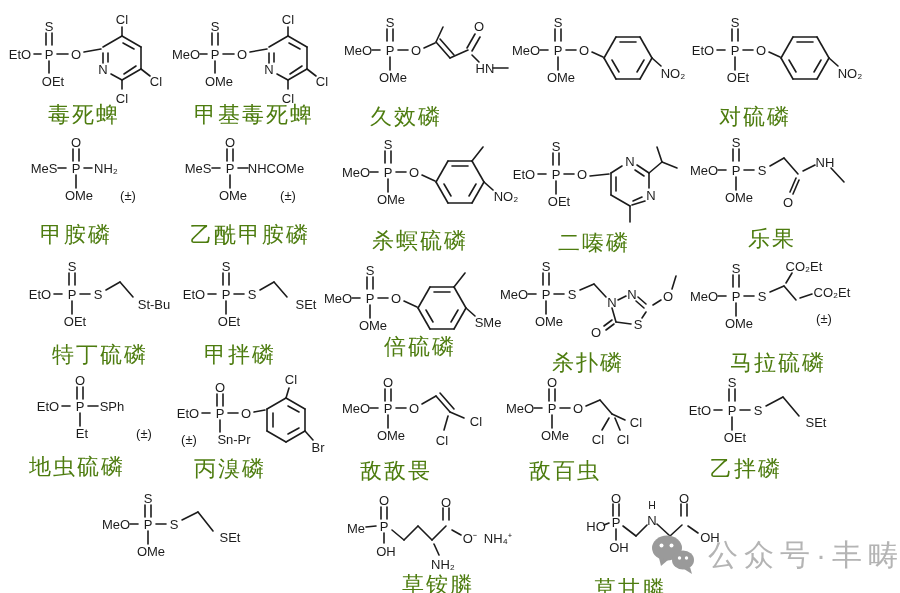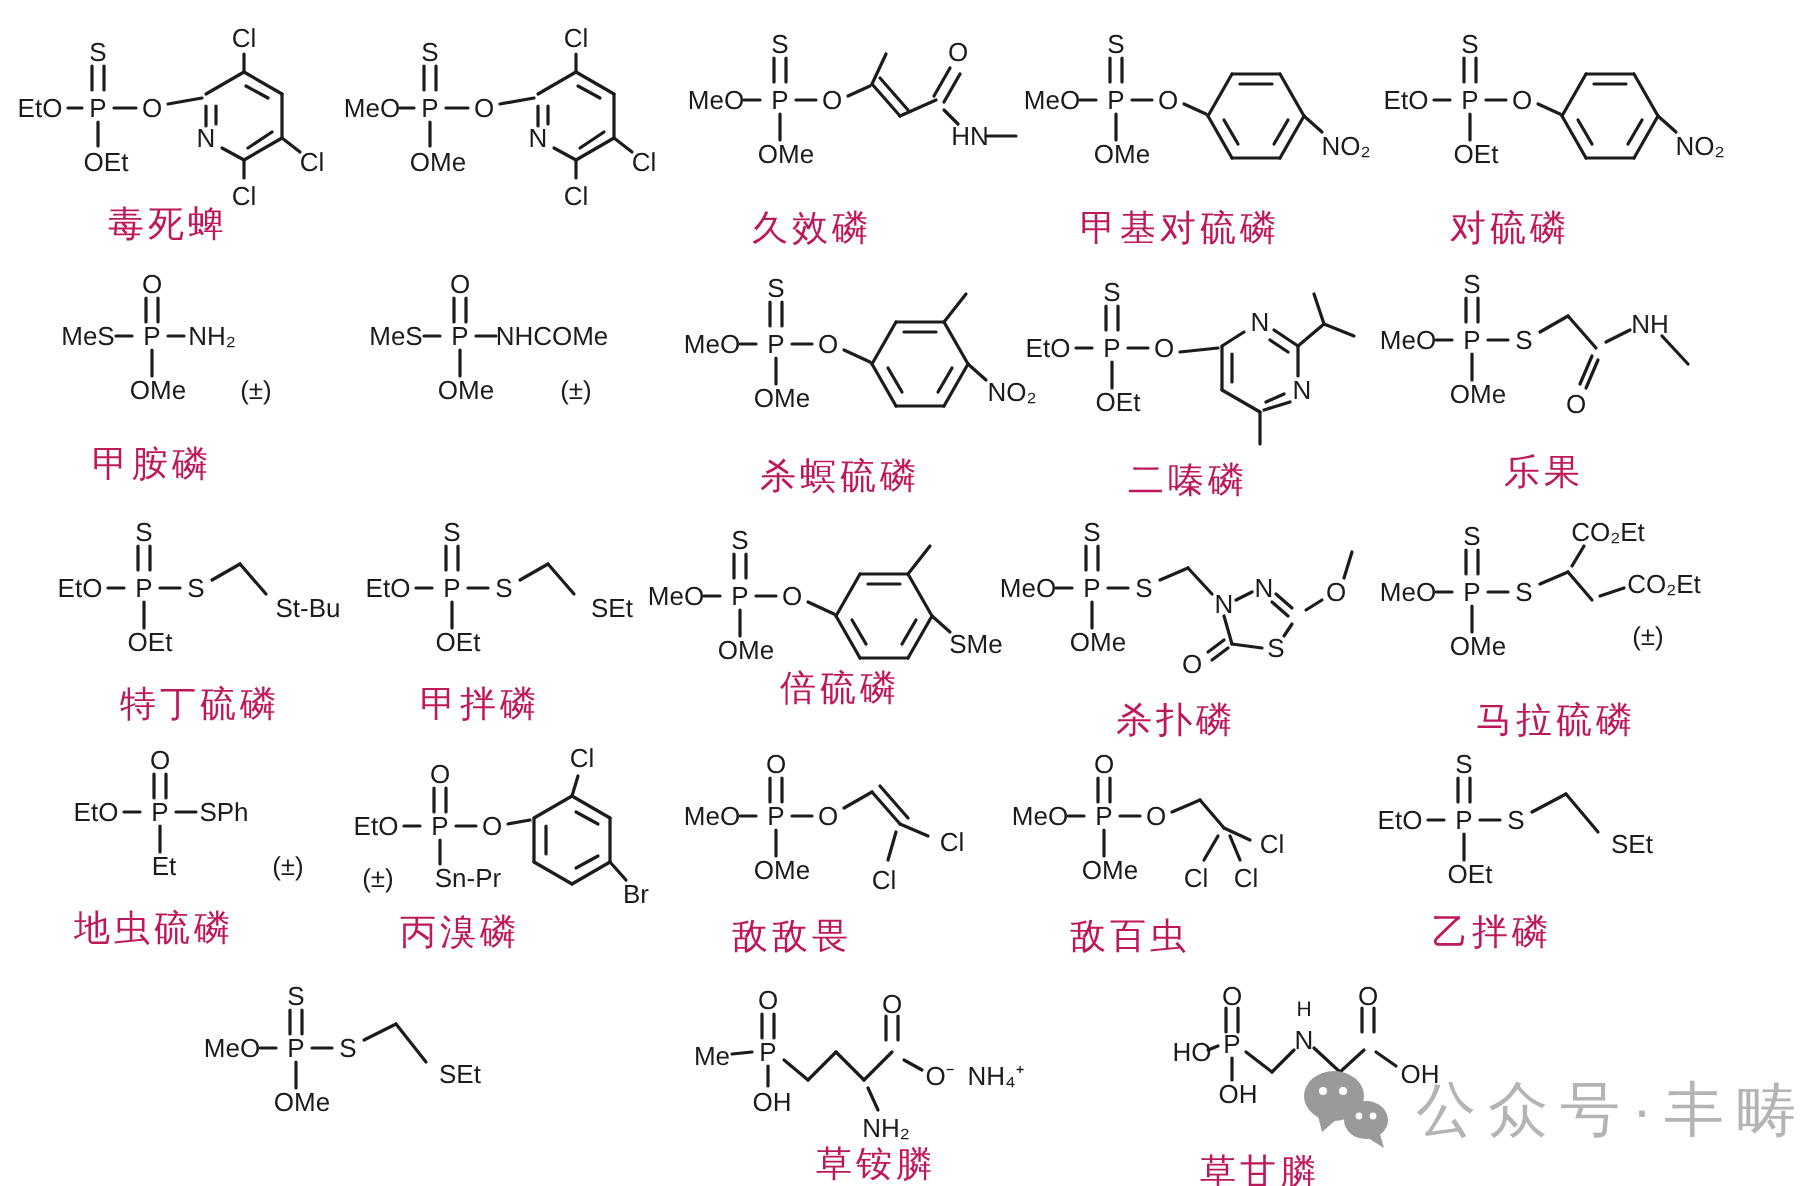--- a/index.html
+++ b/index.html
@@ -12,21 +12,21 @@
   svg.struct{position:absolute;left:0;top:0;overflow:visible;}
   line.bond{stroke:#1c1c1c;stroke-width:1.6;stroke-linecap:round;}
   text.atom{
     font-size:13px;fill:#1c1c1c;text-anchor:middle;
     font-family:"Liberation Sans",sans-serif;
   }
   text.atom.small{font-size:10.5px;}
   .cname{
     position:absolute;transform:translateX(-50%);
     font-family:"Liberation Serif",serif;
-    font-size:18px;color:#be185d;white-space:nowrap;letter-spacing:2px;
+    font-size:22px;color:#4d7c0f;white-space:nowrap;letter-spacing:2px;
   }
   .watermark{
     position:absolute;left:650px;top:534px;
     display:flex;align-items:center;gap:12px;
   }
   .watermark .wm-text{
     font-size:30px;color:#b4b4b4;letter-spacing:6px;
     font-family:"Liberation Sans",sans-serif;white-space:nowrap;
   }
 </style>
@@ -89,20 +89,21 @@
         <text x="45" y="20" class="atom" dominant-baseline="central">S</text>
         <text x="16" y="48" class="atom" dominant-baseline="central">MeO</text>
         <text x="45" y="48" class="atom" dominant-baseline="central">P</text>
         <text x="49" y="75" class="atom" dominant-baseline="central">OMe</text>
         <text x="72" y="48" class="atom" dominant-baseline="central">O</text>
         <text x="118" y="13" class="atom" dominant-baseline="central">Cl</text>
         <text x="99" y="63" class="atom" dominant-baseline="central">N</text>
         <text x="152" y="75" class="atom" dominant-baseline="central">Cl</text>
         <text x="118" y="92" class="atom" dominant-baseline="central">Cl</text>
       </svg>
+      <div class="cname" style="left: 84px; top: 94px;">甲基毒死蜱</div>
     </div>
     <div class="tile" style="left: 338px; top: 6px; width: 174px; height: 122px;">
       <svg class="struct" width="174" height="96">
         <line x1="49" y1="23" x2="49" y2="35" class="bond"></line>
         <line x1="55" y1="23" x2="55" y2="35" class="bond"></line>
         <line x1="34" y1="44" x2="42" y2="44" class="bond"></line>
         <line x1="52" y1="51" x2="52" y2="64" class="bond"></line>
         <line x1="60" y1="44" x2="70" y2="44" class="bond"></line>
         <line x1="86" y1="42" x2="97" y2="37" class="bond"></line>
         <line x1="98" y1="36" x2="105" y2="21" class="bond"></line>
@@ -141,21 +142,20 @@
         <line x1="138" y1="54" x2="131" y2="66" class="bond"></line>
         <line x1="113" y1="66" x2="106" y2="54" class="bond"></line>
         <line x1="146" y1="52" x2="155" y2="60" class="bond"></line>
         <text x="52" y="16" class="atom" dominant-baseline="central">S</text>
         <text x="20" y="44" class="atom" dominant-baseline="central">MeO</text>
         <text x="52" y="44" class="atom" dominant-baseline="central">P</text>
         <text x="55" y="71" class="atom" dominant-baseline="central">OMe</text>
         <text x="78" y="44" class="atom" dominant-baseline="central">O</text>
         <text x="167" y="67" class="atom" dominant-baseline="central">NO₂</text>
       </svg>
-      <div class="cname" style="left: 84px; top: 96px;">甲基对硫磷</div>
     </div>
     <div class="tile" style="left: 683px; top: 6px; width: 202px; height: 122px;">
       <svg class="struct" width="202" height="96">
         <line x1="49" y1="23" x2="49" y2="35" class="bond"></line>
         <line x1="55" y1="23" x2="55" y2="35" class="bond"></line>
         <line x1="34" y1="44" x2="42" y2="44" class="bond"></line>
         <line x1="52" y1="51" x2="52" y2="64" class="bond"></line>
         <line x1="60" y1="44" x2="70" y2="44" class="bond"></line>
         <line x1="86" y1="46" x2="97" y2="51" class="bond"></line>
         <line x1="98" y1="52" x2="110" y2="31" class="bond"></line>
@@ -200,20 +200,21 @@
         <line x1="40" y1="36" x2="48" y2="36" class="bond"></line>
         <line x1="58" y1="43" x2="58" y2="56" class="bond"></line>
         <line x1="66" y1="36" x2="76" y2="36" class="bond"></line>
         <text x="58" y="10" class="atom" dominant-baseline="central">O</text>
         <text x="26" y="36" class="atom" dominant-baseline="central">MeS</text>
         <text x="58" y="36" class="atom" dominant-baseline="central">P</text>
         <text x="61" y="63" class="atom" dominant-baseline="central">OMe</text>
         <text x="104" y="36" class="atom" dominant-baseline="central">NHCOMe</text>
         <text x="116" y="63" class="atom" dominant-baseline="central">(±)</text>
       </svg>
+      <div class="cname" style="left: 78px; top: 88px;">乙酰甲胺磷</div>
     </div>
     <div class="tile" style="left: 336px; top: 132px; width: 182px; height: 120px;">
       <svg class="struct" width="182" height="92">
         <line x1="49" y1="19" x2="49" y2="31" class="bond"></line>
         <line x1="55" y1="19" x2="55" y2="31" class="bond"></line>
         <line x1="34" y1="40" x2="42" y2="40" class="bond"></line>
         <line x1="52" y1="47" x2="52" y2="60" class="bond"></line>
         <line x1="60" y1="40" x2="70" y2="40" class="bond"></line>
         <line x1="86" y1="43" x2="99" y2="49" class="bond"></line>
         <line x1="100" y1="50" x2="112" y2="29" class="bond"></line>

